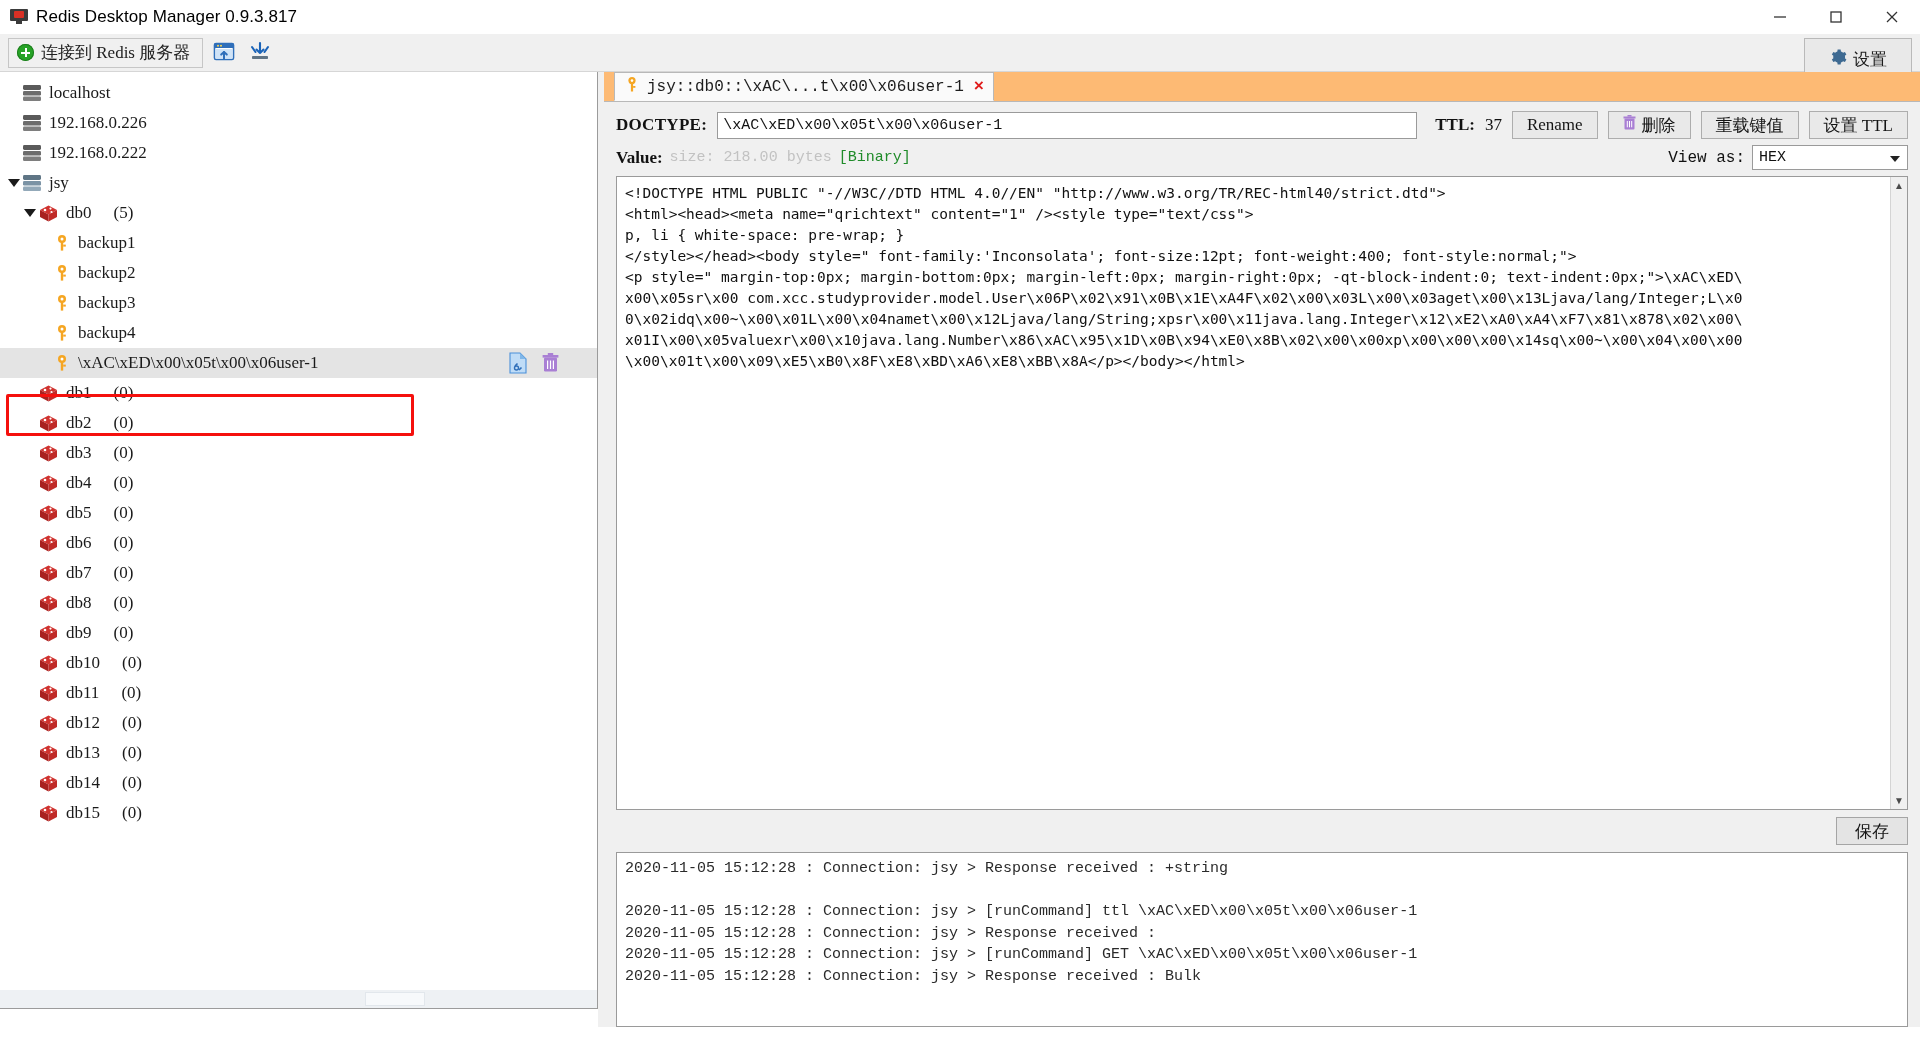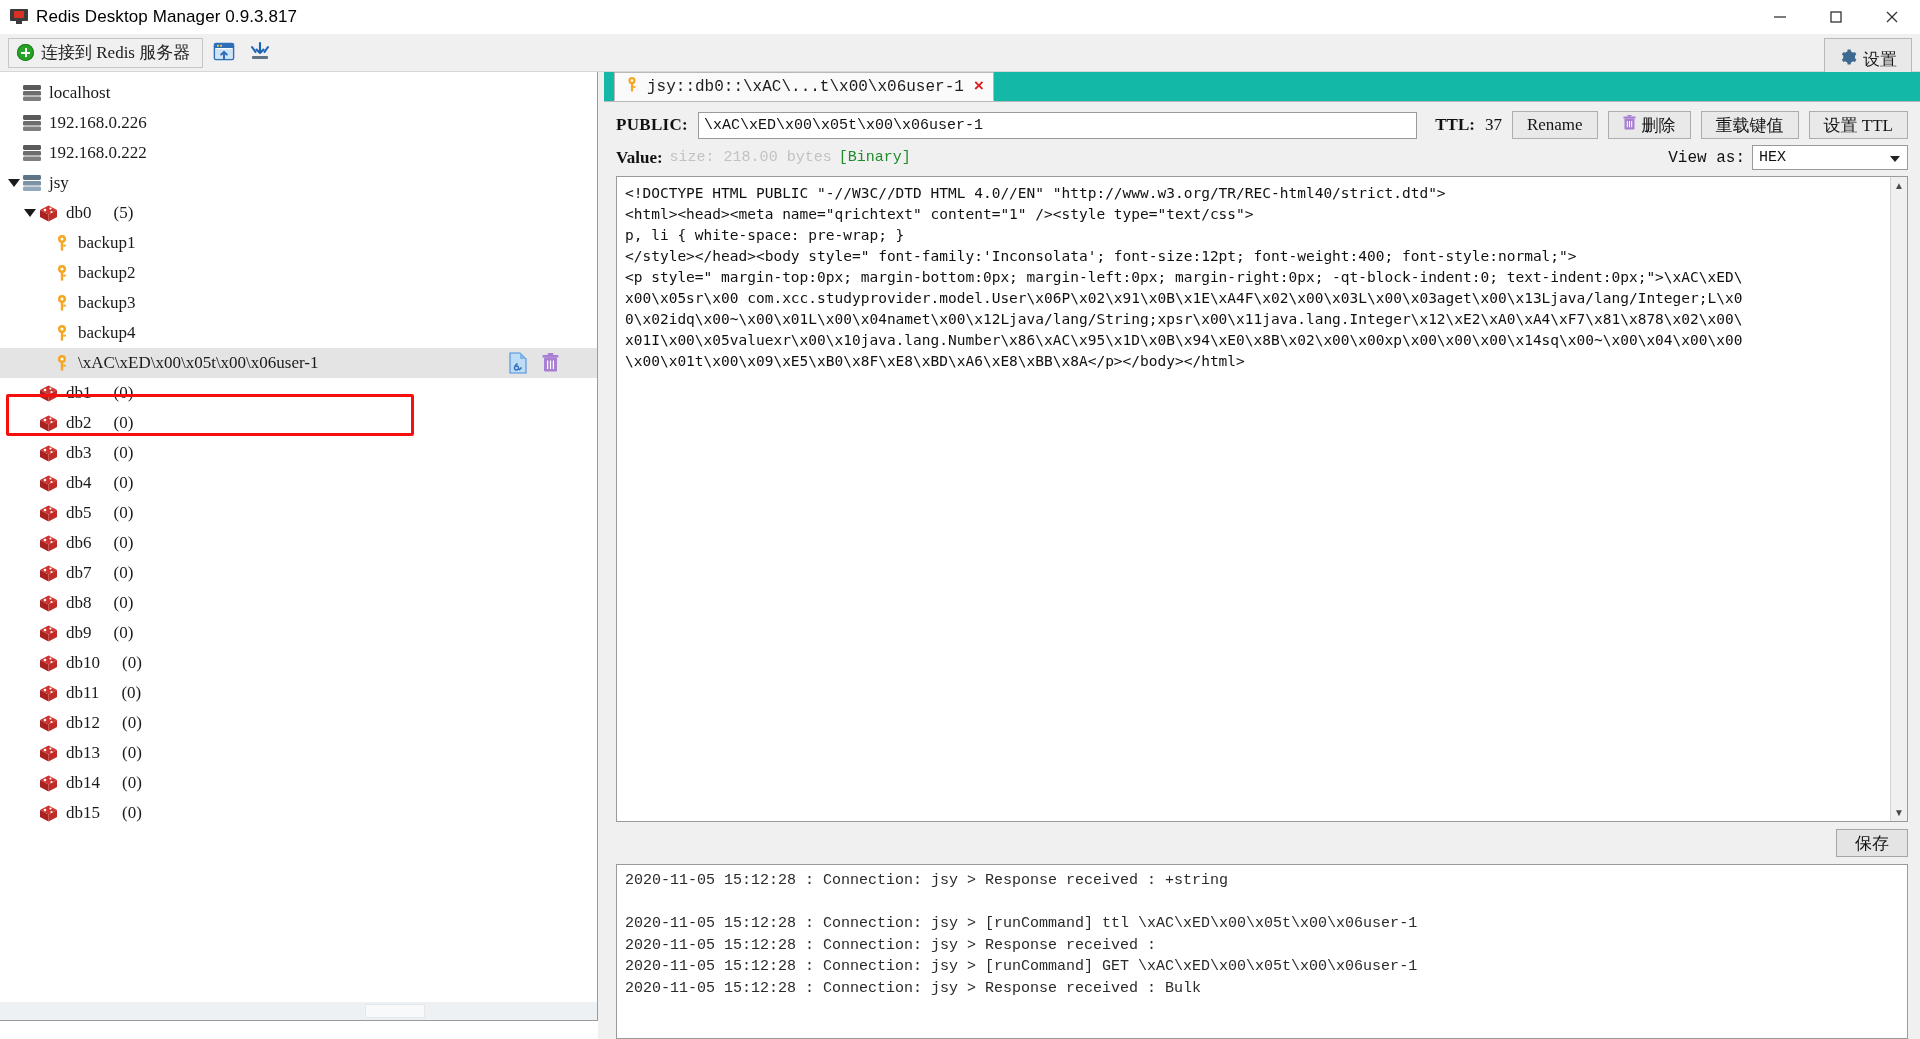--- a/index.html
+++ b/index.html
@@ -92,34 +92,34 @@
   }
   .plus-icon:before { left: 4px; top: 7.5px; width: 9px; height: 2px; }
   .plus-icon:after  { left: 7.5px; top: 4px; width: 2px; height: 9px; }
   .tool-icon-btn {
     width: 30px; height: 30px; margin-left: 6px;
     display: flex; align-items: center; justify-content: center;
   }
   .settings-btn {
     position: absolute; right: 8px; top: 4px;
     height: 43px; display: flex; align-items: center; gap: 6px;
-    padding: 0 14px;
+    padding: 0 24px;
     background: #e9e9e9; border: 1px solid #b9b9b9;
     font-size: 17px; color: #1c1c1c;
     font-family: "Liberation Serif", serif;
   }
 
   
   .main {
     display: flex;
     height: 1039px;
     position: absolute; top: 72px; left: 0; right: 0; bottom: 0;
     height: auto;
   }
-  .main { bottom: 0; top: 72px; }
+  .main { bottom: 12px; top: 72px; }
 
   .left-pane {
     width: 598px;
     background: #ffffff;
     border: 1px solid #9b9b9b;
     border-top: none; border-left: none;
     position: relative;
     overflow: hidden;
     margin: 0 0 18px 0;
   }
@@ -169,21 +169,21 @@
 
   
   .right-pane {
     flex: 1 1 auto;
     display: flex; flex-direction: column;
     background: #f0f0f0;
     overflow: hidden;
   }
   .tabstrip {
     height: 30px;
-    background: #14b8a6;
+    background: #fdba74;
     display: flex; align-items: flex-end;
     padding-left: 10px;
     border-bottom: 1px solid #b8b8b8;
   }
   .tab {
     height: 29px;
     display: flex; align-items: center; gap: 7px;
     padding: 0 9px;
     background: #fafafa;
     border: 1px solid #b8b8b8;
@@ -828,21 +828,21 @@
             <rect x="6.9" y="7" width="2.2" height="8.5" fill="#f5a623"></rect>
             <rect x="9.1" y="10" width="2.3" height="1.8" fill="#f5a623"></rect>
           </svg>
         </span>
         <span>jsy::db0::\xAC\...t\x00\x06user-1</span>
         <span class="tab-close">×</span>
       </div>
     </div>
 
     <div class="key-row">
-      <span class="key-label">PUBLIC:</span>
+      <span class="key-label">DOCTYPE:</span>
       <input class="key-input" value="\xAC\xED\x00\x05t\x00\x06user-1" style="">
       <span class="ttl-label">TTL:</span>
       <span class="ttl-val">37</span>
       <div class="btn">
         <span>Rename</span>
       </div>
       <div class="btn">
         <span>
           <svg width="13" height="15" viewBox="0 0 13 15">
             <rect x="1.5" y="3.5" width="10" height="11" rx="1" fill="#a97fd4"></rect>

